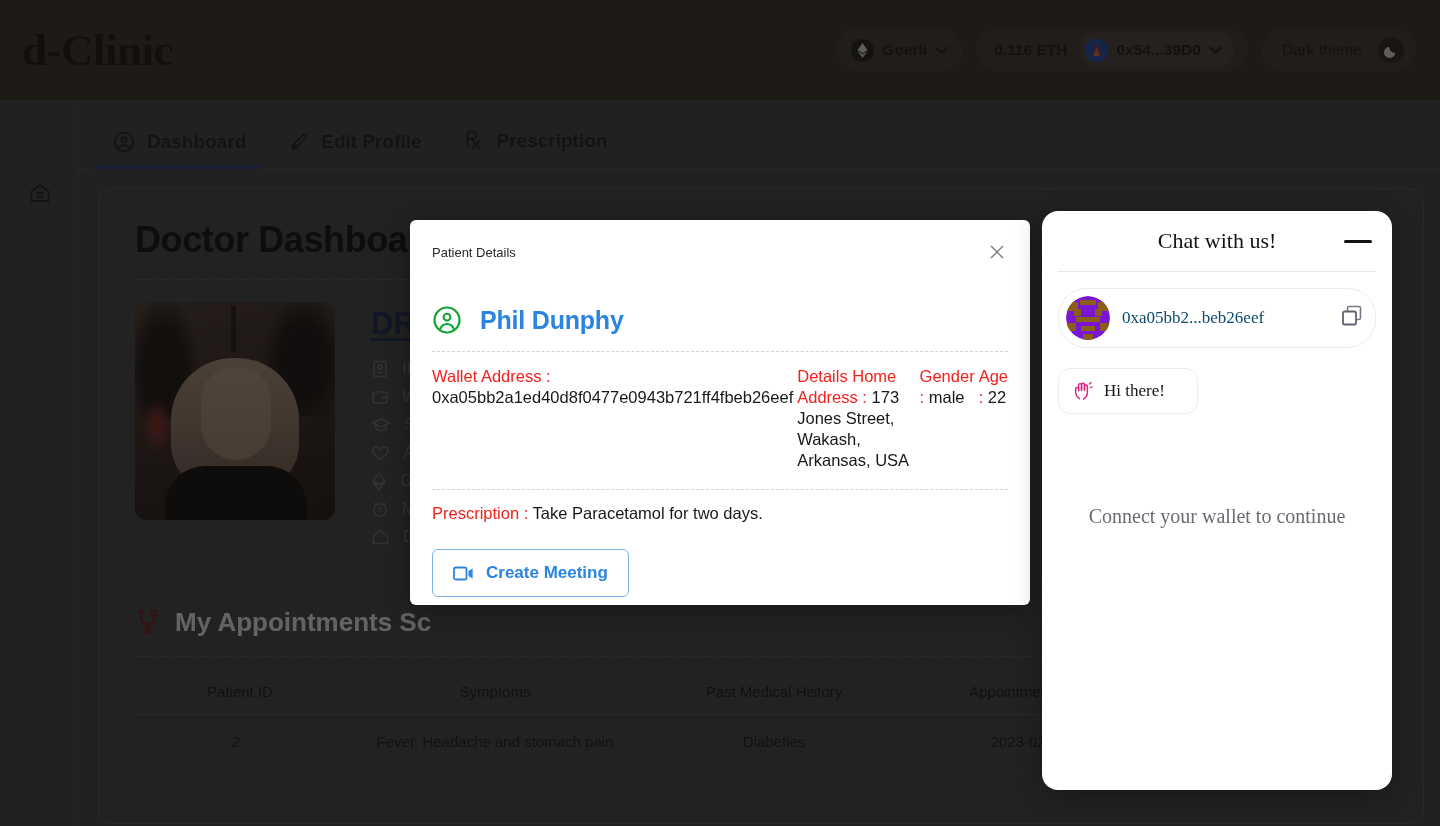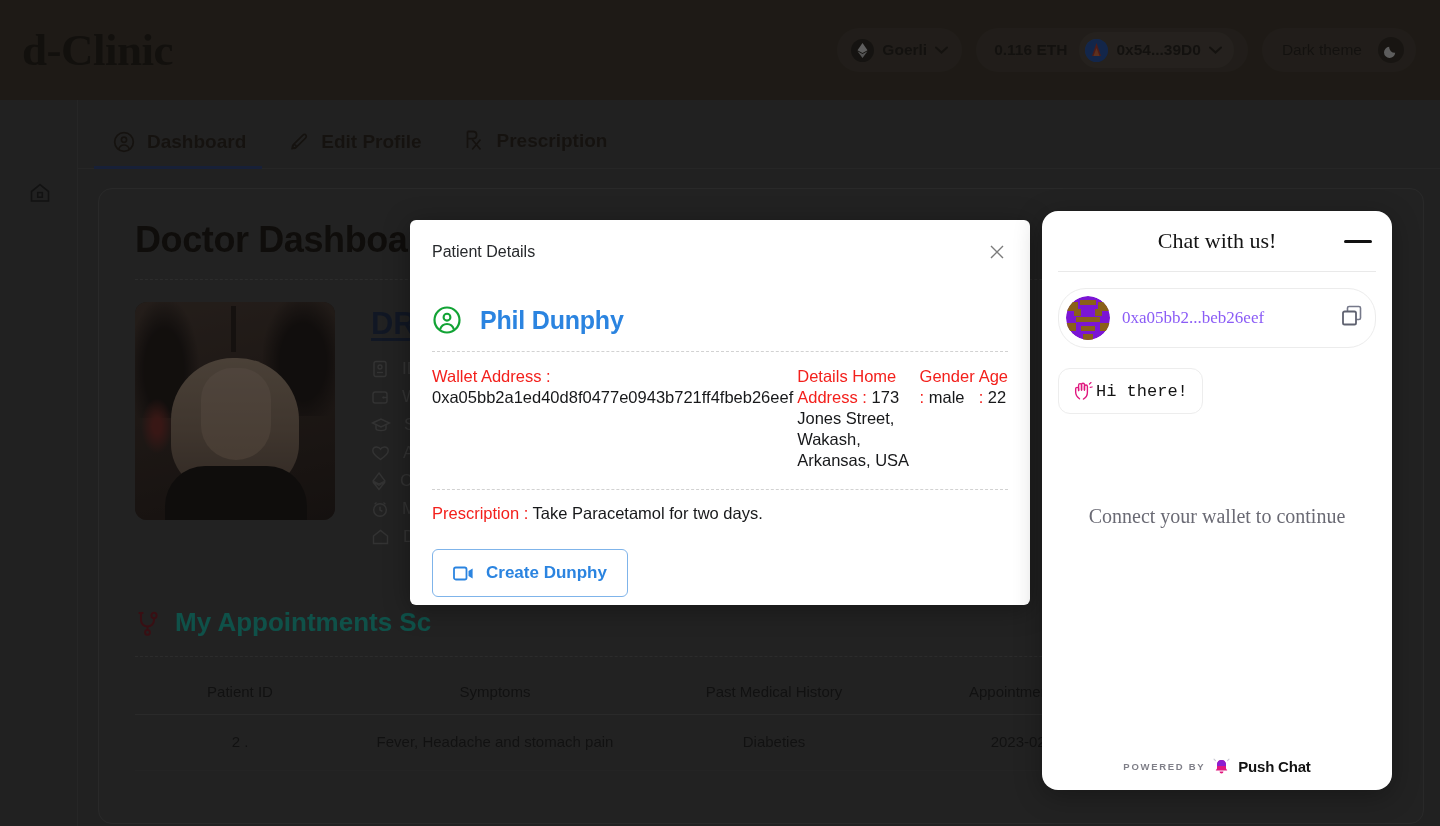--- a/index.html
+++ b/index.html
@@ -122,22 +122,22 @@
   .info { padding-top: 4px; }
   .doc-name {
     font-size: 31px; font-weight: 700; color: #1b2a4a;
     text-decoration: underline; text-underline-offset: 4px;
     letter-spacing: -0.2px;
   }
   .info-rows { margin-top: 14px; display: flex; flex-direction: column; gap: 3px; }
   .info-row { display: flex; align-items: center; gap: 13px; font-size: 17px; color: #6e6e6e; height: 25px; }
 
   .sect-title {
-    display: flex; align-items: center; gap: 12px;
-    margin-top: 58px; font-size: 26px; font-weight: 700; color: #14b8a6;
+    display: flex; gap: 12px;
+    margin-top: 58px; font-size: 26px; font-weight: 700; color: #e5e5e5;
   }
   .table { margin-top: 14px; width: 100%; }
   .thead {
     display: flex; border-bottom: 1px solid #585858; padding: 12px 0 14px;
     font-size: 15px; color: #191919; font-weight: 400;
   }
   .trow { display: flex; padding: 18px 0 20px; font-size: 15px; color: #1b1b1b; border-bottom: 1px solid #4a4a4a; }
   .c0 { width: 210px; text-align: center; }
   .c1 { width: 300px; text-align: center; }
   .c2 { width: 258px; text-align: center; }
@@ -148,21 +148,21 @@
 
   
   .modal {
     position: absolute; left: 410px; top: 220px; width: 620px; height: 385px;
     background: #fff; border-radius: 6px;
     box-shadow: 0 4px 26px rgba(0,0,0,0.35);
     padding: 0 22px;
   }
   .modal-head {
     display: flex; align-items: center; justify-content: space-between;
-    height: 64px; font-size: 16px; color: #27292c;
+    height: 64px; font-size: 13px; color: #27292c;
   }
   .close-x {
     width: 22px; height: 22px; cursor: pointer;
     display: flex; align-items: center; justify-content: center;
   }
   .patient-name-row { display: flex; align-items: center; gap: 18px; margin-top: 21px; }
   .patient-name { font-size: 25px; font-weight: 700; color: #2b84e0; letter-spacing: -0.2px; }
   .m-dashed { border-top: 1.5px dashed #d2d2d2; margin: 16px 0 0; }
   .fields { margin-top: 14px; display: flex; flex-direction: row; gap: 4px; }
   .field { font-size: 16.5px; color: #17181a; line-height: 21px; }
@@ -193,27 +193,27 @@
     background: #111; border-radius: 2px; cursor: pointer;
   }
   .chat-div { height: 1px; background: #e9e9e9; margin: 0 16px; }
   .chat-body { padding: 16px; flex: 1; display: flex; flex-direction: column; }
   .addr-row {
     display: flex; align-items: center; gap: 12px;
     border: 1px solid #ececec; border-radius: 28px;
     padding: 7px 12px 7px 7px; background: #fff;
   }
   .identicon { width: 44px; height: 44px; border-radius: 50%; overflow: hidden; flex: 0 0 44px; }
-  .addr-text { font-family: "Liberation Serif", serif; font-size: 17px; color: #8b5cf6; flex: 1; }
+  .addr-text { font-family: "Liberation Serif", serif; font-size: 17px; color: #0c4a6e; flex: 1; }
   .bubble {
     margin-top: 20px; align-self: flex-start;
-    display: flex; align-items: center; gap: 2px;
+    display: flex; align-items: center; gap: 10px;
     border: 1px solid #ededed; border-radius: 12px;
-    padding: 11px 14px 11px 13px;
-    font-family: Liberation Mono, monospace; font-size: 17px; color: #141414;
+    padding: 11px 32px 11px 13px;
+    font-family: Liberation Serif, serif; font-size: 17px; color: #141414;
   }
   .connect-wrap { margin-top: 72px; text-align: center; }
   .connect-btn {
     background: #e0187f; color: #fff; border: none;
     border-radius: 22px; padding: 13px 34px;
     font-size: 17px; font-weight: 700; cursor: pointer;
     font-family: "Liberation Sans", sans-serif;
   }
   .connect-note {
     margin-top: 19px; font-family: "Liberation Serif", serif;
@@ -469,21 +469,21 @@
     <div class="presc">
       <span class="lbl">Prescription :</span>
       <span>Take Paracetamol for two days.</span>
     </div>
 
     <button class="create-btn">
       <svg width="21" height="15" viewBox="0 0 21 15">
         <rect x="1" y="1.5" width="12.5" height="12" rx="1.8" stroke="#2b84e0" stroke-width="1.8" fill="none"></rect>
         <path d="M15.5 5 L19.6 2.6 L19.6 12.4 L15.5 10 Z" fill="#2b84e0"></path>
       </svg>
-      <span>Create Dunphy</span>
+      <span>Create Meeting</span>
     </button>
   </div>
 
   <div class="chat">
     <div class="chat-head">
       <span class="chat-title">Chat with us!</span>
       <span class="minimize"></span>
     </div>
     <div class="chat-div"></div>
 
@@ -525,25 +525,15 @@
           <path d="M19 4.4 L20.8 2.8 M19.8 8 L22 7.6" stroke="#e0187f" stroke-width="1.3" stroke-linecap="round"></path>
         </svg>
         <span>Hi there!</span>
       </div>
 
       <div class="connect-wrap">
         <div class="connect-note">Connect your wallet to continue</div>
       </div>
     </div>
 
-    <div class="chat-foot">
-      <span class="pb-label">POWERED BY</span>
-      <svg width="19" height="19" viewBox="0 0 19 19">
-        <path d="M9.5 3 C12.1 3 14 4.9 14 7.5 L14 11.4 L15.3 13.6 L3.7 13.6 L5 11.4 L5 7.5 C5 4.9 6.9 3 9.5 3 Z" fill="#e0187f"></path>
-        <path d="M9.5 3 C12.1 3 14 4.9 14 7.5 L14 9 L5 9 L5 7.5 C5 4.9 6.9 3 9.5 3 Z" fill="#8b1fd1"></path>
-        <path d="M7.6 14.6 C7.6 15.8 8.4 16.6 9.5 16.6 C10.6 16.6 11.4 15.8 11.4 14.6 Z" fill="#e0187f"></path>
-        <path d="M3.4 3.6 L2 2.2 M15.6 3.6 L17 2.2" stroke="#c8c8d2" stroke-width="1.1" stroke-linecap="round"></path>
-      </svg>
-      <span class="pb-name">Push Chat</span>
-    </div>
   </div>
 
 </div>
 
 </body></html>

